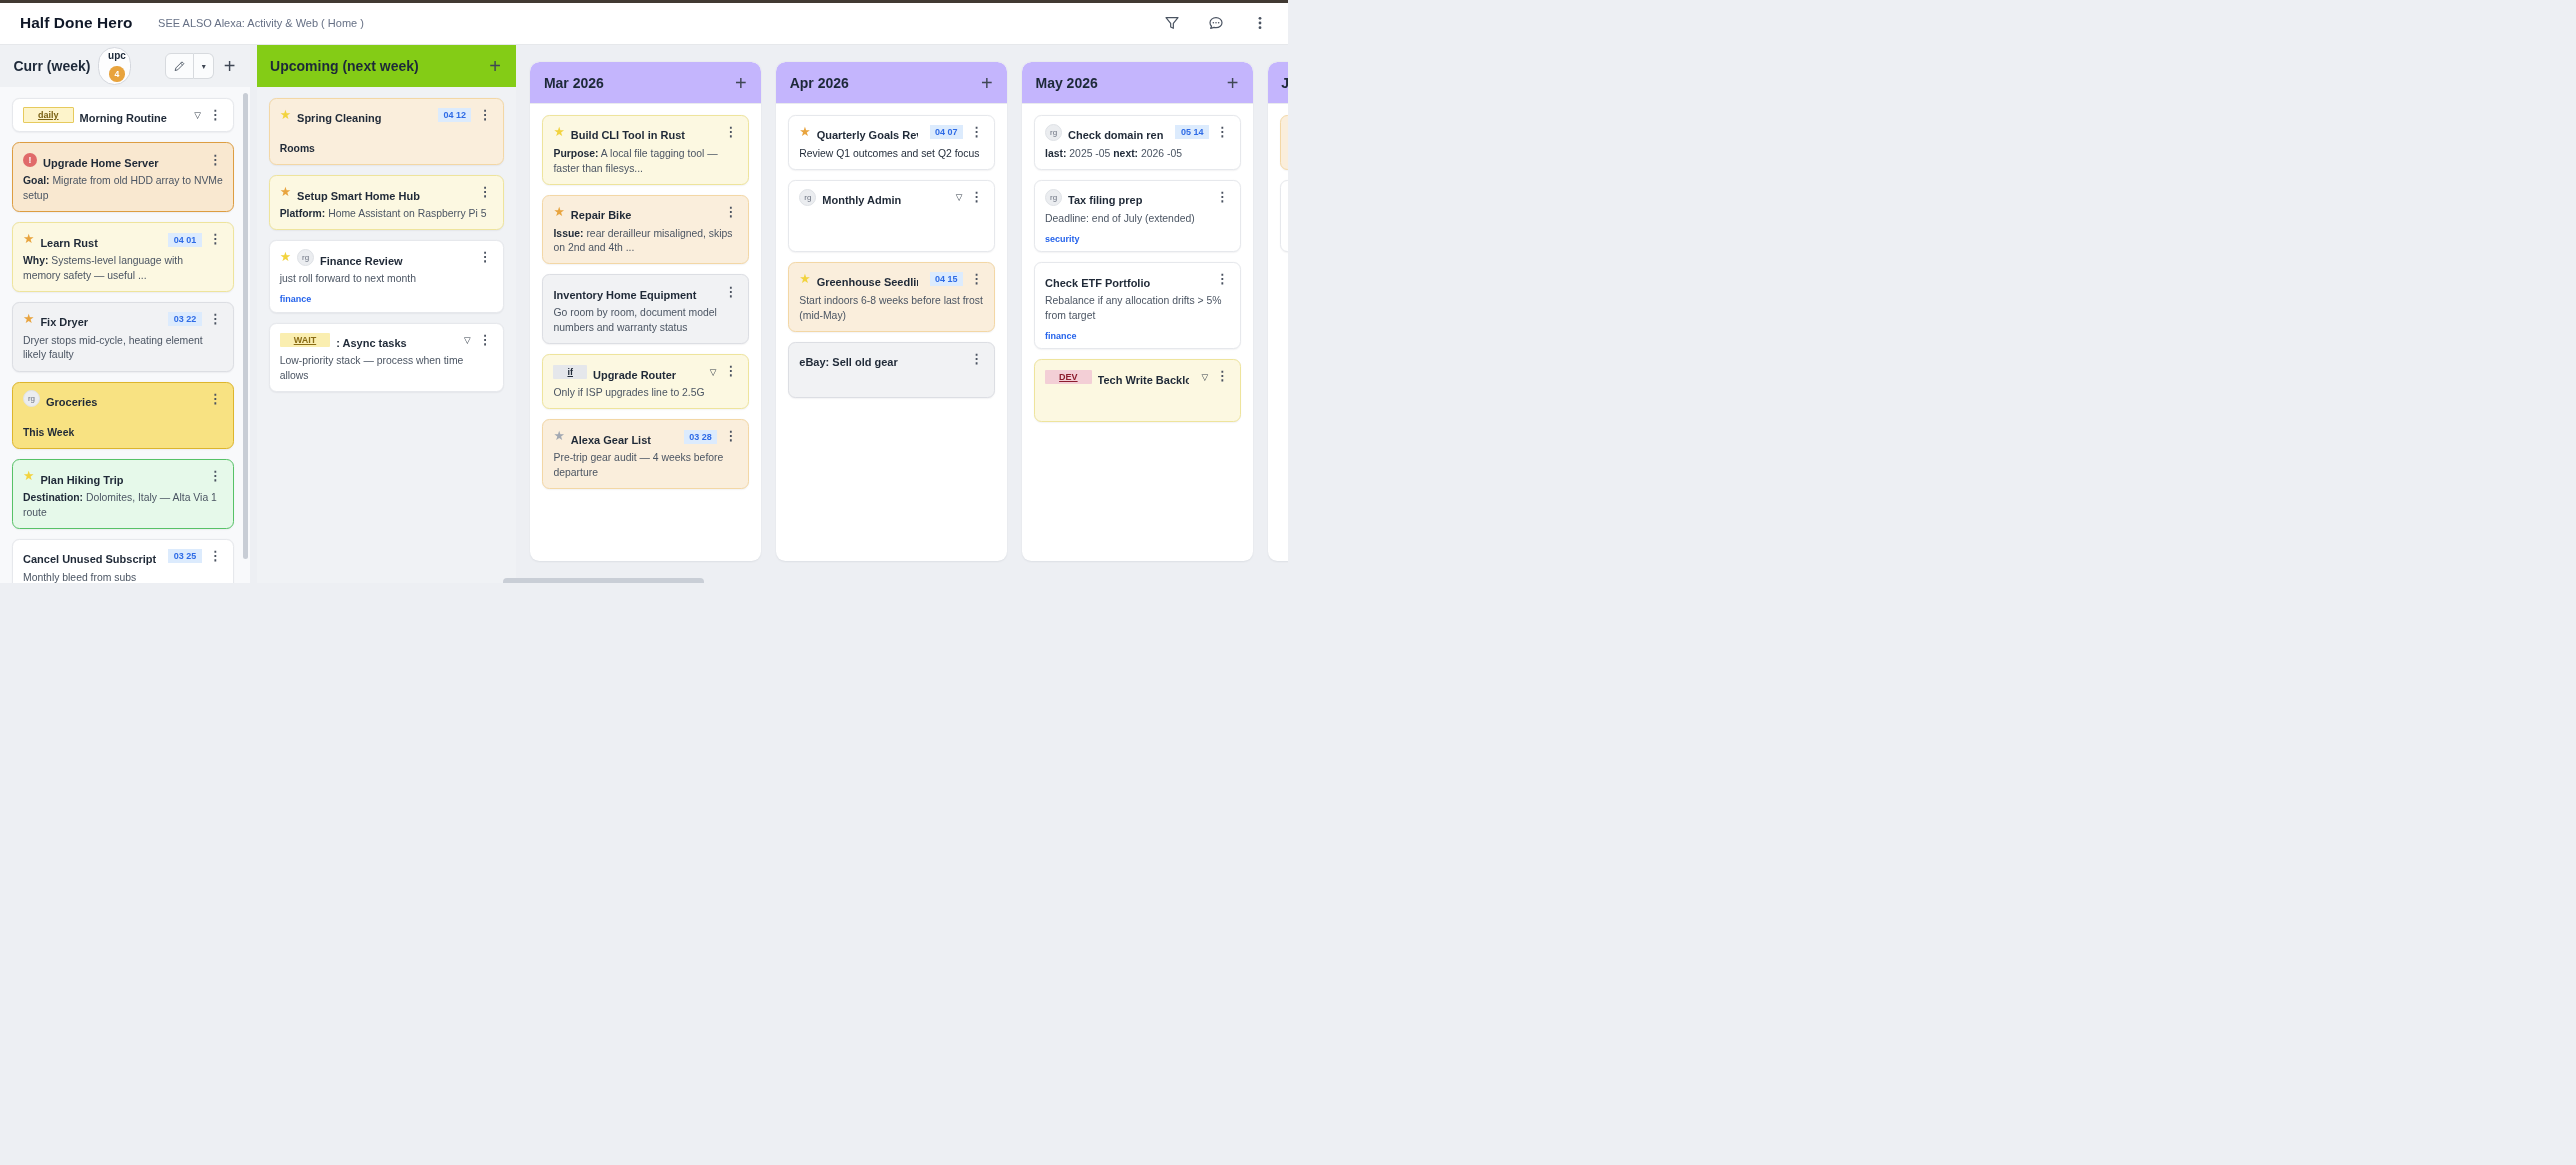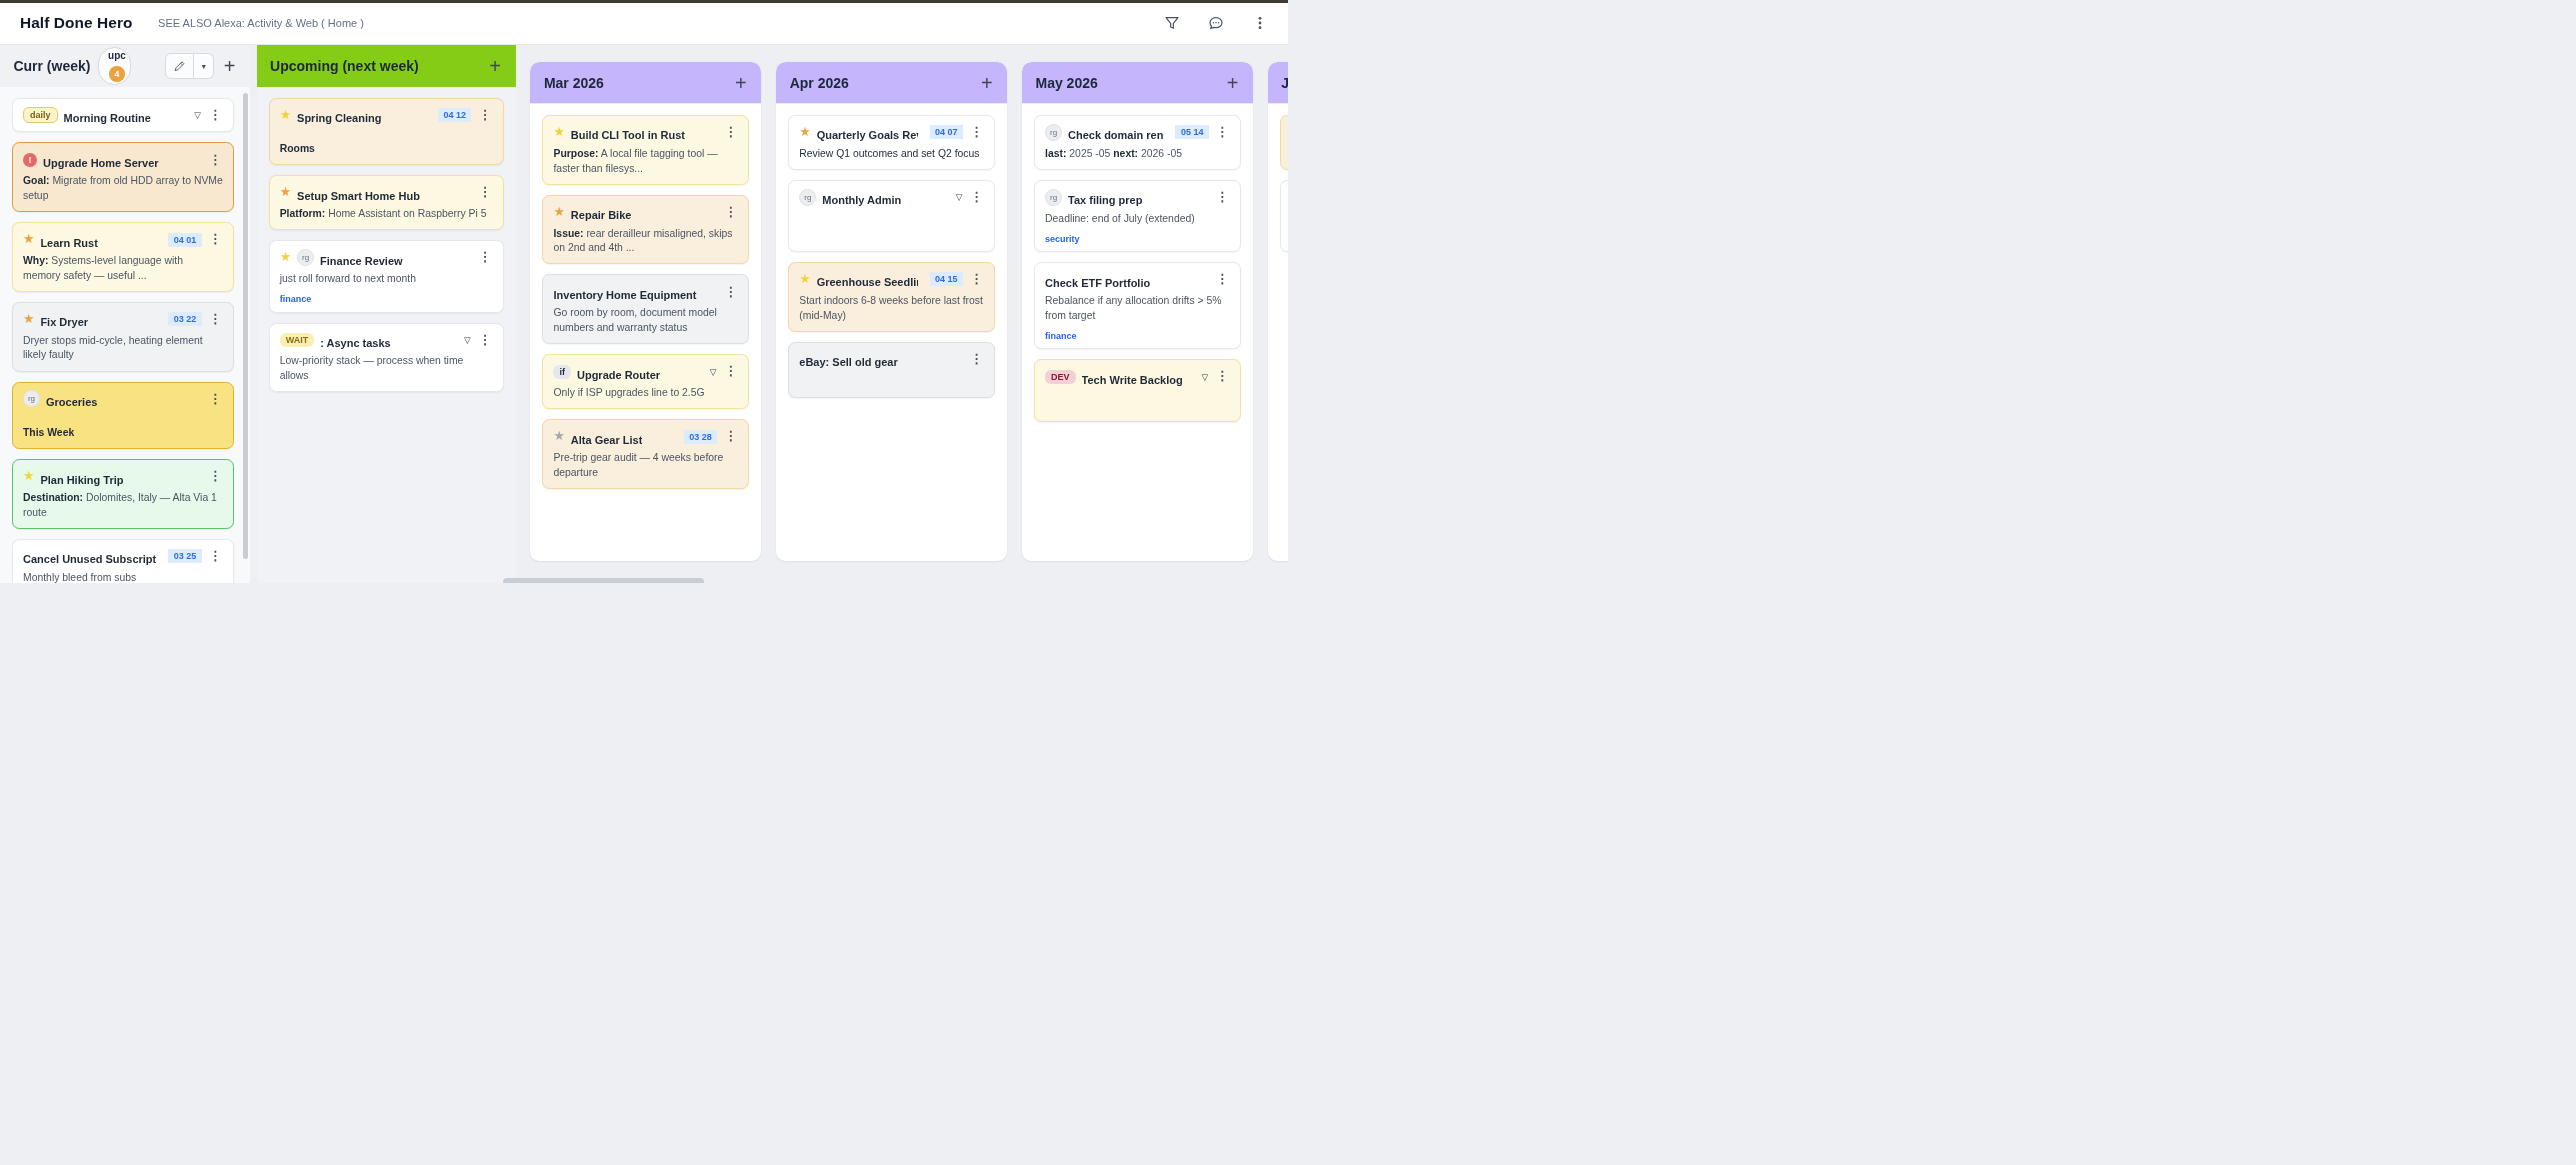--- a/index.html
+++ b/index.html
@@ -74,21 +74,21 @@
   .avatar { width:17px; height:17px; border-radius:50%; background:#ebedf0; border:0.7px solid #dfe2e6;
     color:#6b7280; font-size:8px; display:flex; align-items:center; justify-content:center; flex:0 0 auto; }
   .card-title { font-size:11px; font-weight:700; color:#1f2937; white-space:nowrap;
     overflow:hidden; flex:0 1 auto;margin-top:6px; }
   .chead-spacer { flex:1; }
   .date-badge { background:#dcebfd; color:#2e6be6; font-size:9px; font-weight:700;
     border-radius:0; padding:2px 5.4px; flex:0 0 auto; }
   .chev { font-size:8.7px; color:#333c48; flex:0 0 auto; cursor:pointer; padding:0 0.7px; }
   .kebab { font-size:12.7px; color:#4a5260; flex:0 0 auto; cursor:pointer; line-height:1;
     font-weight:700; padding:0 1.3px; }
-  .sbadge { font-size:9px; font-weight:700; border-radius:6px; padding:2px 6px; flex:0 0 auto; }
+  .sbadge { font-size:9px; font-weight:700; border-radius:1px; padding:2px 14px; flex:0 0 auto;text-decoration:underline; }
   .b-daily { background:#fdf4cb; border:0.7px solid #e6ca5d; color:#7a6215; font-weight:600; }
   .b-wait  { background:#faeeb0; color:#8a6c15; }
   .b-if    { background:#e5e7eb; color:#1f2937; font-weight:600; }
   .b-dev   { background:#f3cfd6; color:#8c1c2e; font-weight:800; }
 
   .desc { margin-top:5.4px; font-size:10.4px; line-height:1.42; color:#4b5563; }
   .desc b { color:#1f2937; font-weight:700; }
   .desc.dark { color:#1f2937; }
   .tag { margin-top:7.4px; font-size:9px; font-weight:600; color:#2563eb; cursor:pointer; }
 
@@ -316,21 +316,21 @@
             <span class="card-title">Upgrade Router</span>
             <span class="chead-spacer"></span>
             <span class="chev">▽</span>
             <span class="kebab">⋮</span>
           </div>
           <div class="desc"><span>Only if ISP upgrades line to 2.5G</span></div>
         </article>
         <article class="card v-peach ">
           <div class="card-head">
             <span class="star gray">★</span>
-            <span class="card-title">Alta Gear List</span>
+            <span class="card-title">Alexa Gear List</span>
             <span class="chead-spacer"></span>
             <span class="date-badge">03 28</span>
             <span class="kebab">⋮</span>
           </div>
           <div class="desc"><span>Pre-trip gear audit — 4 weeks before departure</span></div>
         </article>
       </div>
     </section>
     <section class="col float">
       <div class="col-head">

